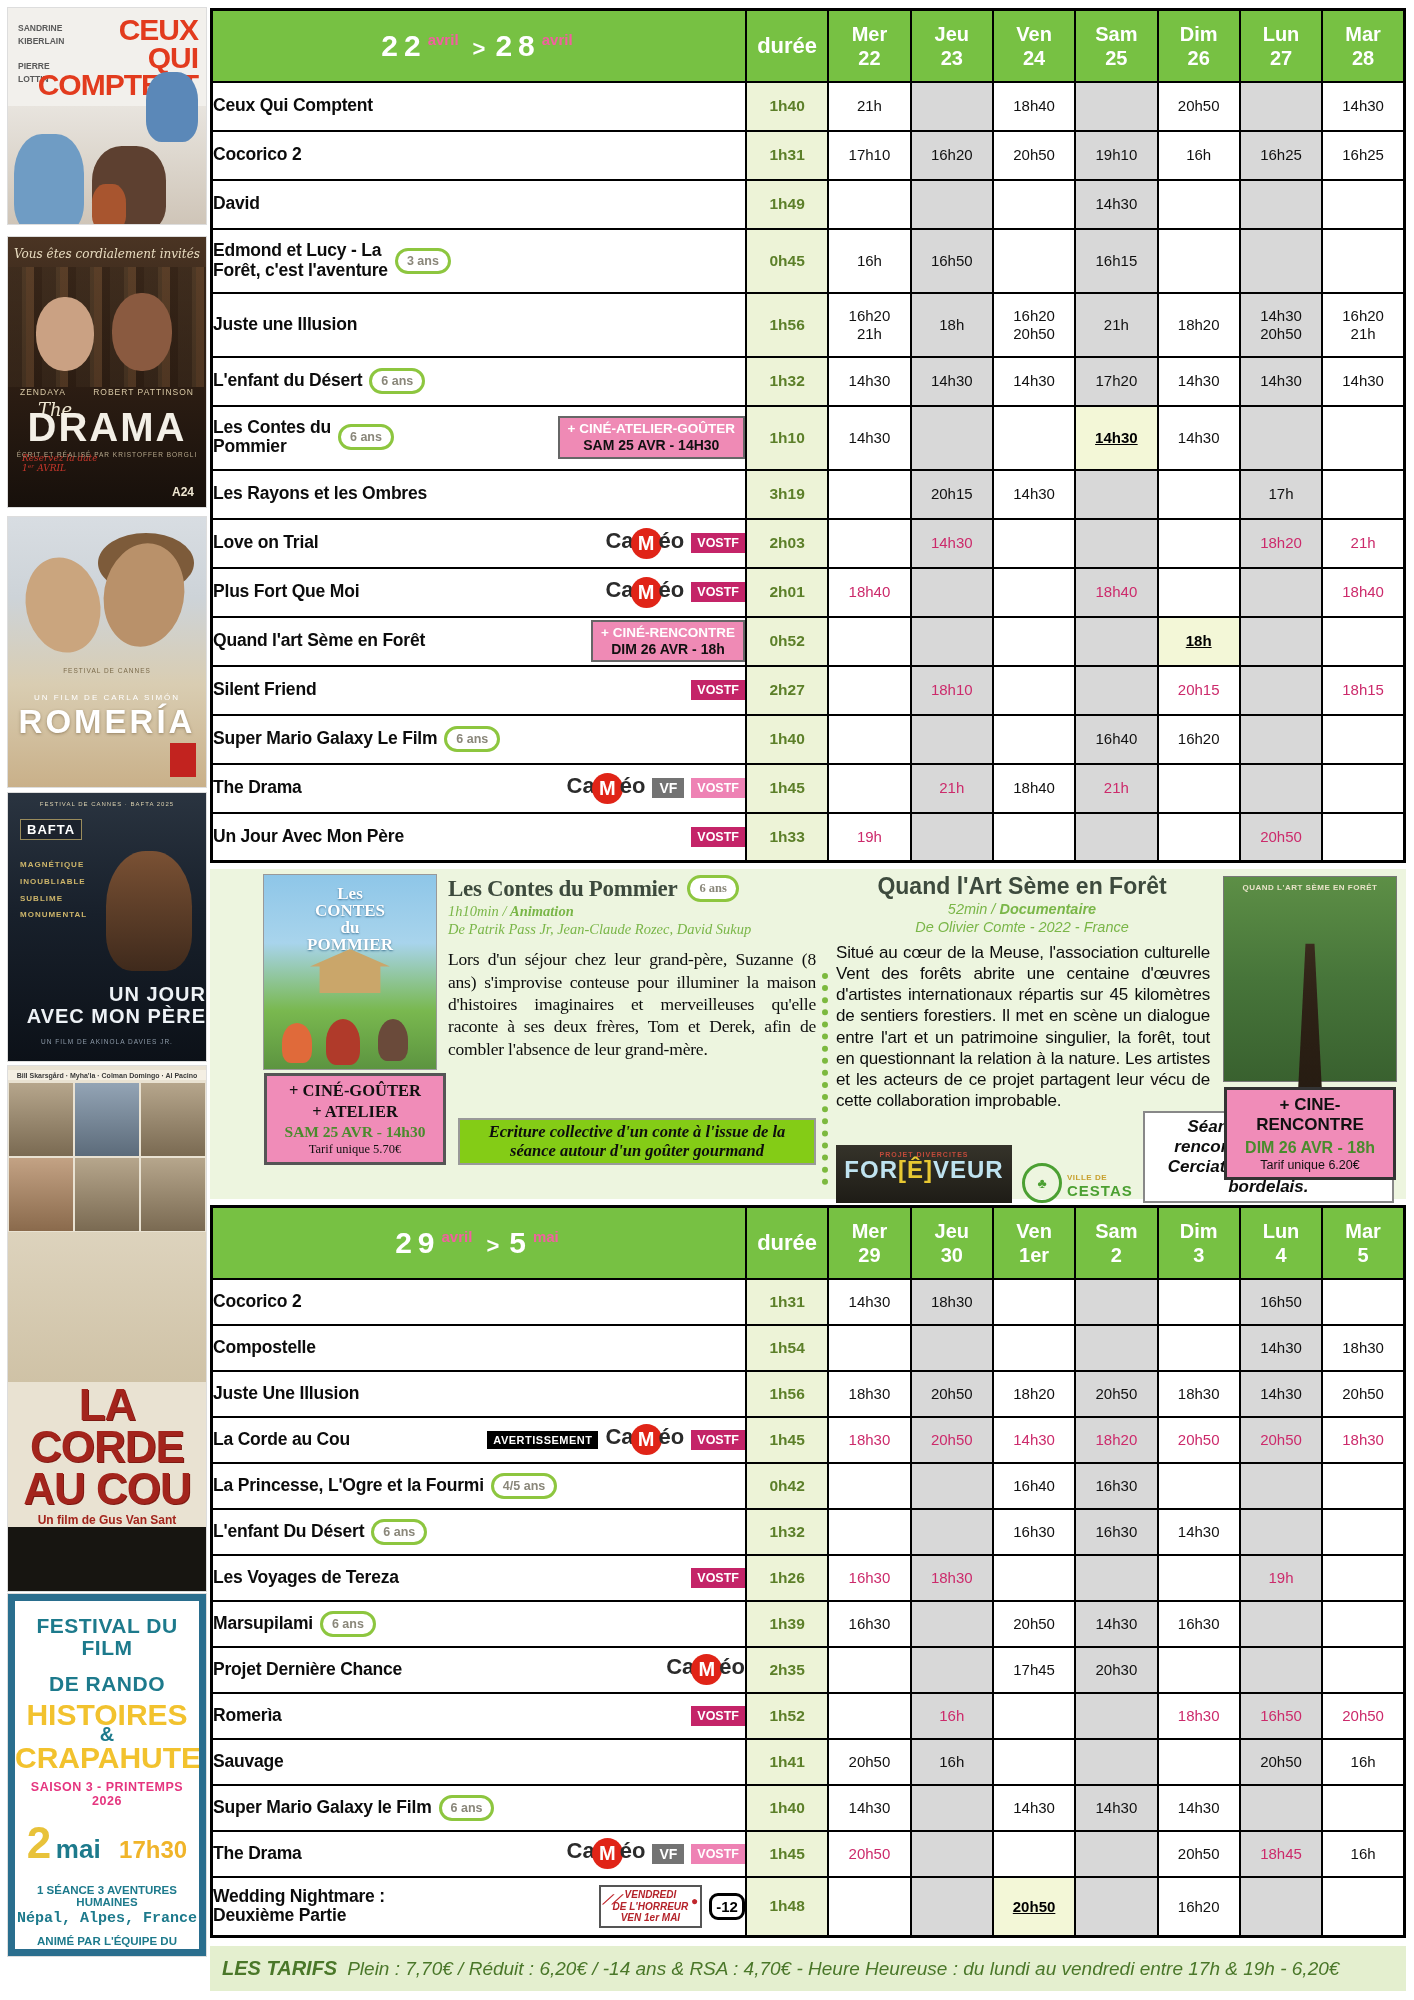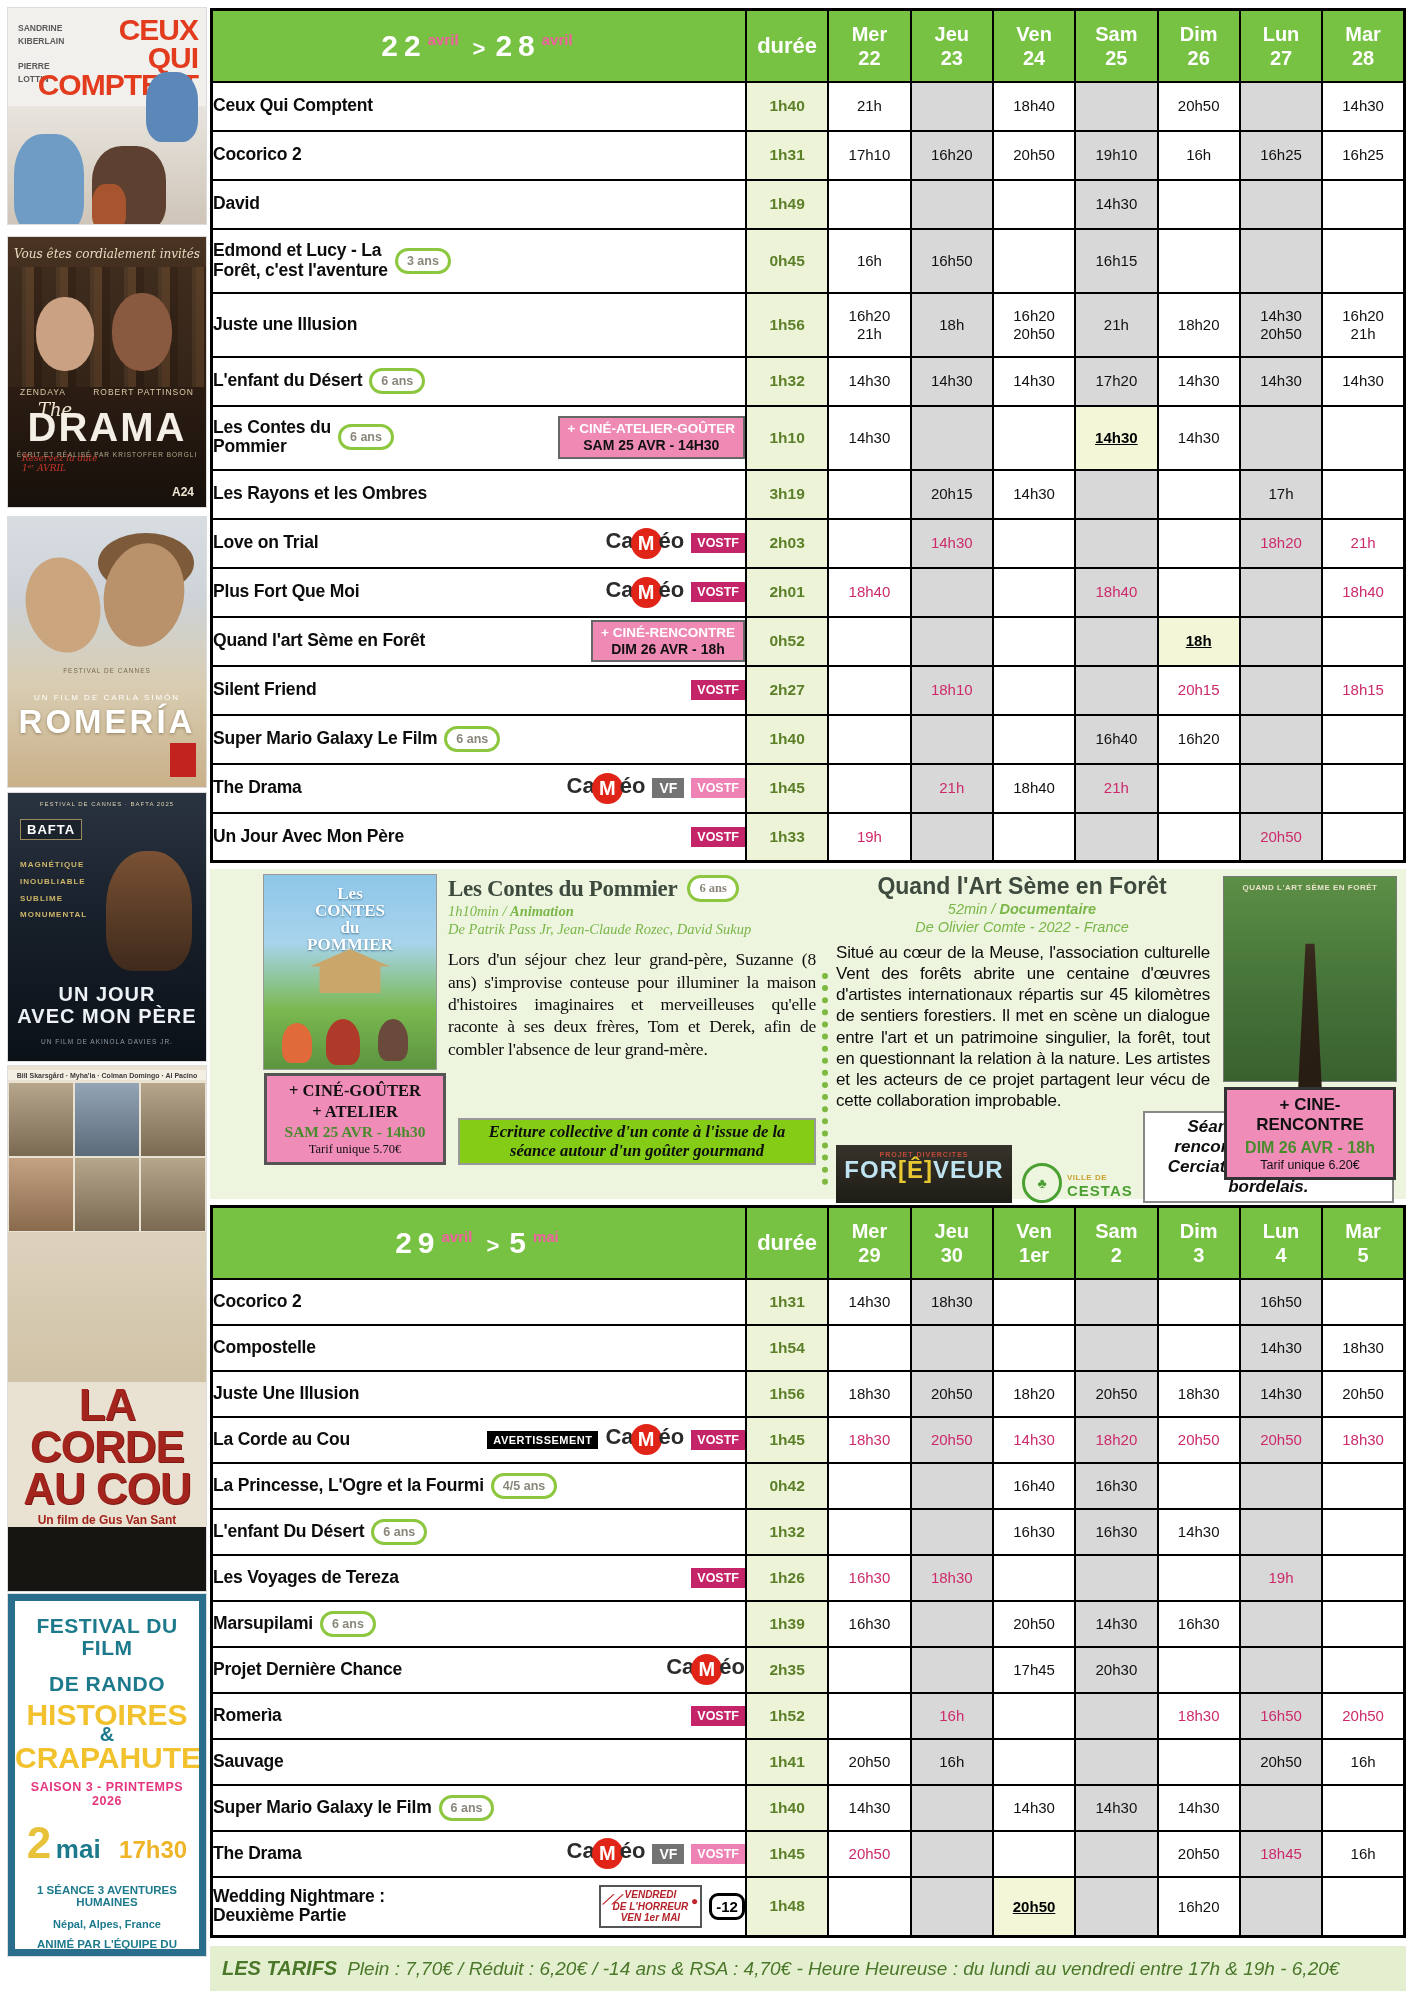--- a/index.html
+++ b/index.html
@@ -40,21 +40,21 @@
   .p3-laurel{position:absolute;top:150px;left:0;right:0;text-align:center;font-size:6.5px;color:#7a6a4a;letter-spacing:1px;}
   .p3-credit{position:absolute;top:176px;left:0;right:0;text-align:center;color:#fff;font-size:8px;letter-spacing:2px;}
   .p3-title{position:absolute;top:186px;left:0;right:0;text-align:center;color:#fff;font-size:33px;font-weight:bold;letter-spacing:3px;text-shadow:0 1px 3px rgba(90,70,40,.5);}
   .p3-red{position:absolute;bottom:10px;right:10px;width:26px;height:34px;background:#c2231f;}
 
   .p4{height:268px;margin-bottom:5px;background:linear-gradient(180deg,#2a3440 0%,#18202b 45%,#0c1118 100%);}
   .p4-top{position:absolute;top:8px;left:0;right:0;display:flex;justify-content:space-around;color:#d9cfae;font-size:6px;letter-spacing:1px;text-align:center;}
   .p4-bafta{position:absolute;top:26px;left:12px;color:#fff;font-weight:bold;font-size:13px;letter-spacing:1px;border:1px solid #9a8c5c;padding:2px 6px;background:#1c222c;}
   .p4-quotes{position:absolute;top:64px;left:12px;color:#cdb56a;font-size:8px;font-weight:bold;line-height:2.1;letter-spacing:1px;white-space:pre-line;}
   .p4-body{position:absolute;top:58px;right:14px;width:86px;height:120px;border-radius:46% 46% 30% 30%;background:linear-gradient(180deg,#7a5134,#3f2a1c);}
-  .p4-title{position:absolute;bottom:34px;left:0;right:0;text-align:center;color:#eef2f6;font-size:20px;font-weight:bold;line-height:1.1;letter-spacing:1px;white-space:pre-line;}
+  .p4-title{position:absolute;bottom:34px;left:0;right:0;text-align:right;color:#eef2f6;font-size:20px;font-weight:bold;line-height:1.1;letter-spacing:1px;white-space:pre-line;}
   .p4-credit{position:absolute;bottom:16px;left:0;right:0;text-align:center;color:#8d9aa8;font-size:6.5px;letter-spacing:1px;}
 
   .p5{height:525px;margin-bottom:3px;background:#e9e2d2;}
   .p5-names{position:absolute;top:4px;left:0;right:0;display:flex;flex-wrap:wrap;justify-content:space-around;font-size:7px;font-weight:bold;color:#3a3a3a;background:#f4efe3;padding:2px 2px 1px;}
   .p5-photos{position:absolute;top:16px;left:0;right:0;height:150px;display:grid;grid-template-columns:repeat(3,1fr);}
   .p5-photos div{background:linear-gradient(180deg,#b6a68c,#7a6a52);border:1px solid #e9e2d2;}
   .p5-photos div:nth-child(2){background:linear-gradient(180deg,#93a4b5,#5c6b7a);}
   .p5-photos div:nth-child(4){background:linear-gradient(180deg,#c3a284,#8a6a4c);}
   .p5-mid{position:absolute;top:166px;left:0;right:0;height:150px;background:linear-gradient(180deg,#ddd3bd,#cfc2a6);}
   .p5-title{position:absolute;top:318px;left:0;right:0;text-align:center;color:#a3241c;font-size:44px;font-weight:bold;line-height:.95;letter-spacing:-1px;white-space:pre-line;text-shadow:1px 1px 0 #7d1812;}
@@ -64,21 +64,21 @@
   .p6{height:362px;background:#fff;border:7px solid #2a6e8e;box-sizing:border-box;text-align:center;}
   .p6-l1{margin-top:14px;color:#1d7a8c;font-size:21px;font-weight:bold;letter-spacing:.5px;line-height:1.05;}
   .p6-l3{color:#f2c22e;font-size:30px;font-weight:bold;line-height:.95;margin-top:6px;}
   .p6-amp{color:#1d7a8c;font-size:20px;font-weight:bold;line-height:.4;}
   .p6-l5{color:#e5357f;font-size:12.5px;font-weight:bold;margin-top:8px;letter-spacing:.5px;}
   .p6-date{margin-top:10px;}
   .p6-day{color:#e8c23a;font-size:44px;font-weight:bold;}
   .p6-month{color:#1d7a8c;font-size:26px;font-weight:bold;}
   .p6-time{color:#f0b429;font-size:24px;font-weight:bold;margin-left:14px;}
   .p6-l6{color:#1d7a8c;font-size:11.5px;font-weight:bold;margin-top:16px;}
-  .p6-l7{color:#1d7a8c;font-size:11px;font-weight:bold;margin-top:10px;}
+  .p6-l7{color:#1d7a8c;font-size:15px;font-weight:bold;margin-top:2px;font-family:Liberation Mono, monospace;}
   .p6-l8{color:#1d7a8c;font-size:11.5px;font-weight:bold;margin-top:8px;}
 
   
   .main{position:absolute;left:210px;top:8px;width:1196px;}
 
   table.sched{border-collapse:collapse;width:100%;table-layout:fixed;border:3px solid #000;background:#fff;}
   table.sched th, table.sched td{border:2px solid #000;padding:0;}
   tr.hdr{height:72px;}
   tr.hdr th{background:#77c143;color:#fff;vertical-align:middle;}
   .datecell{font-size:30px;font-weight:bold;letter-spacing:6px;}

